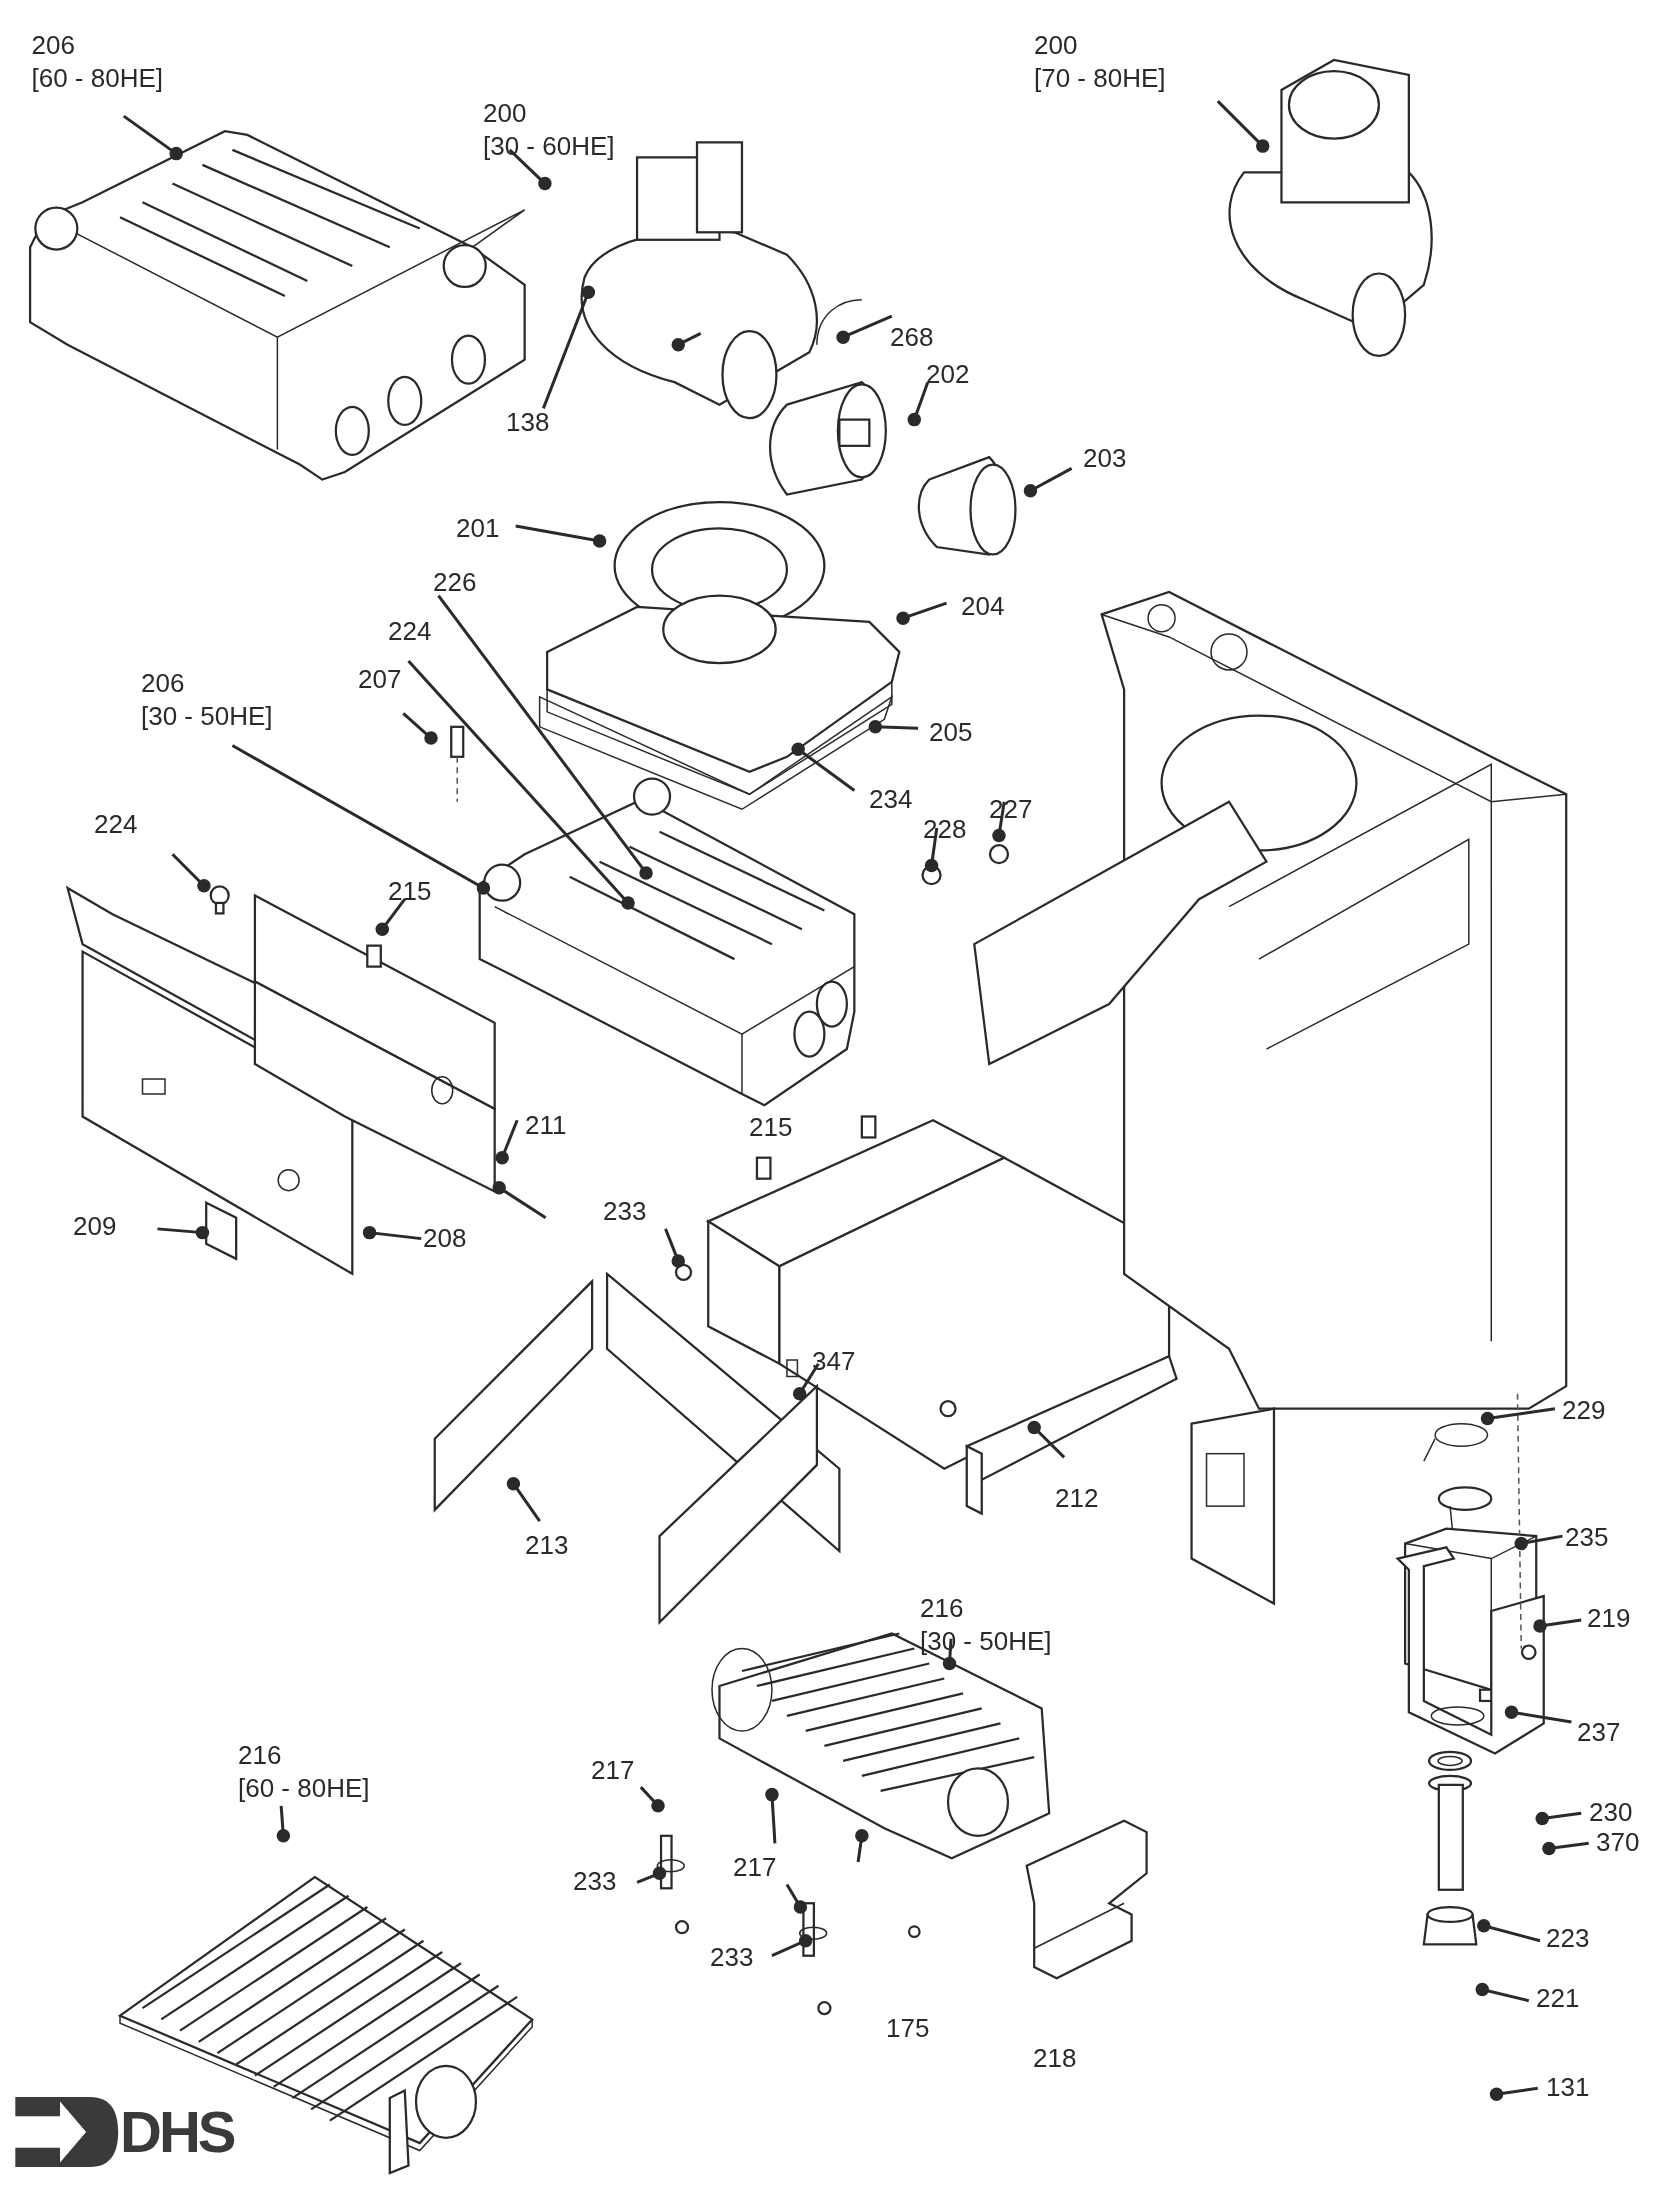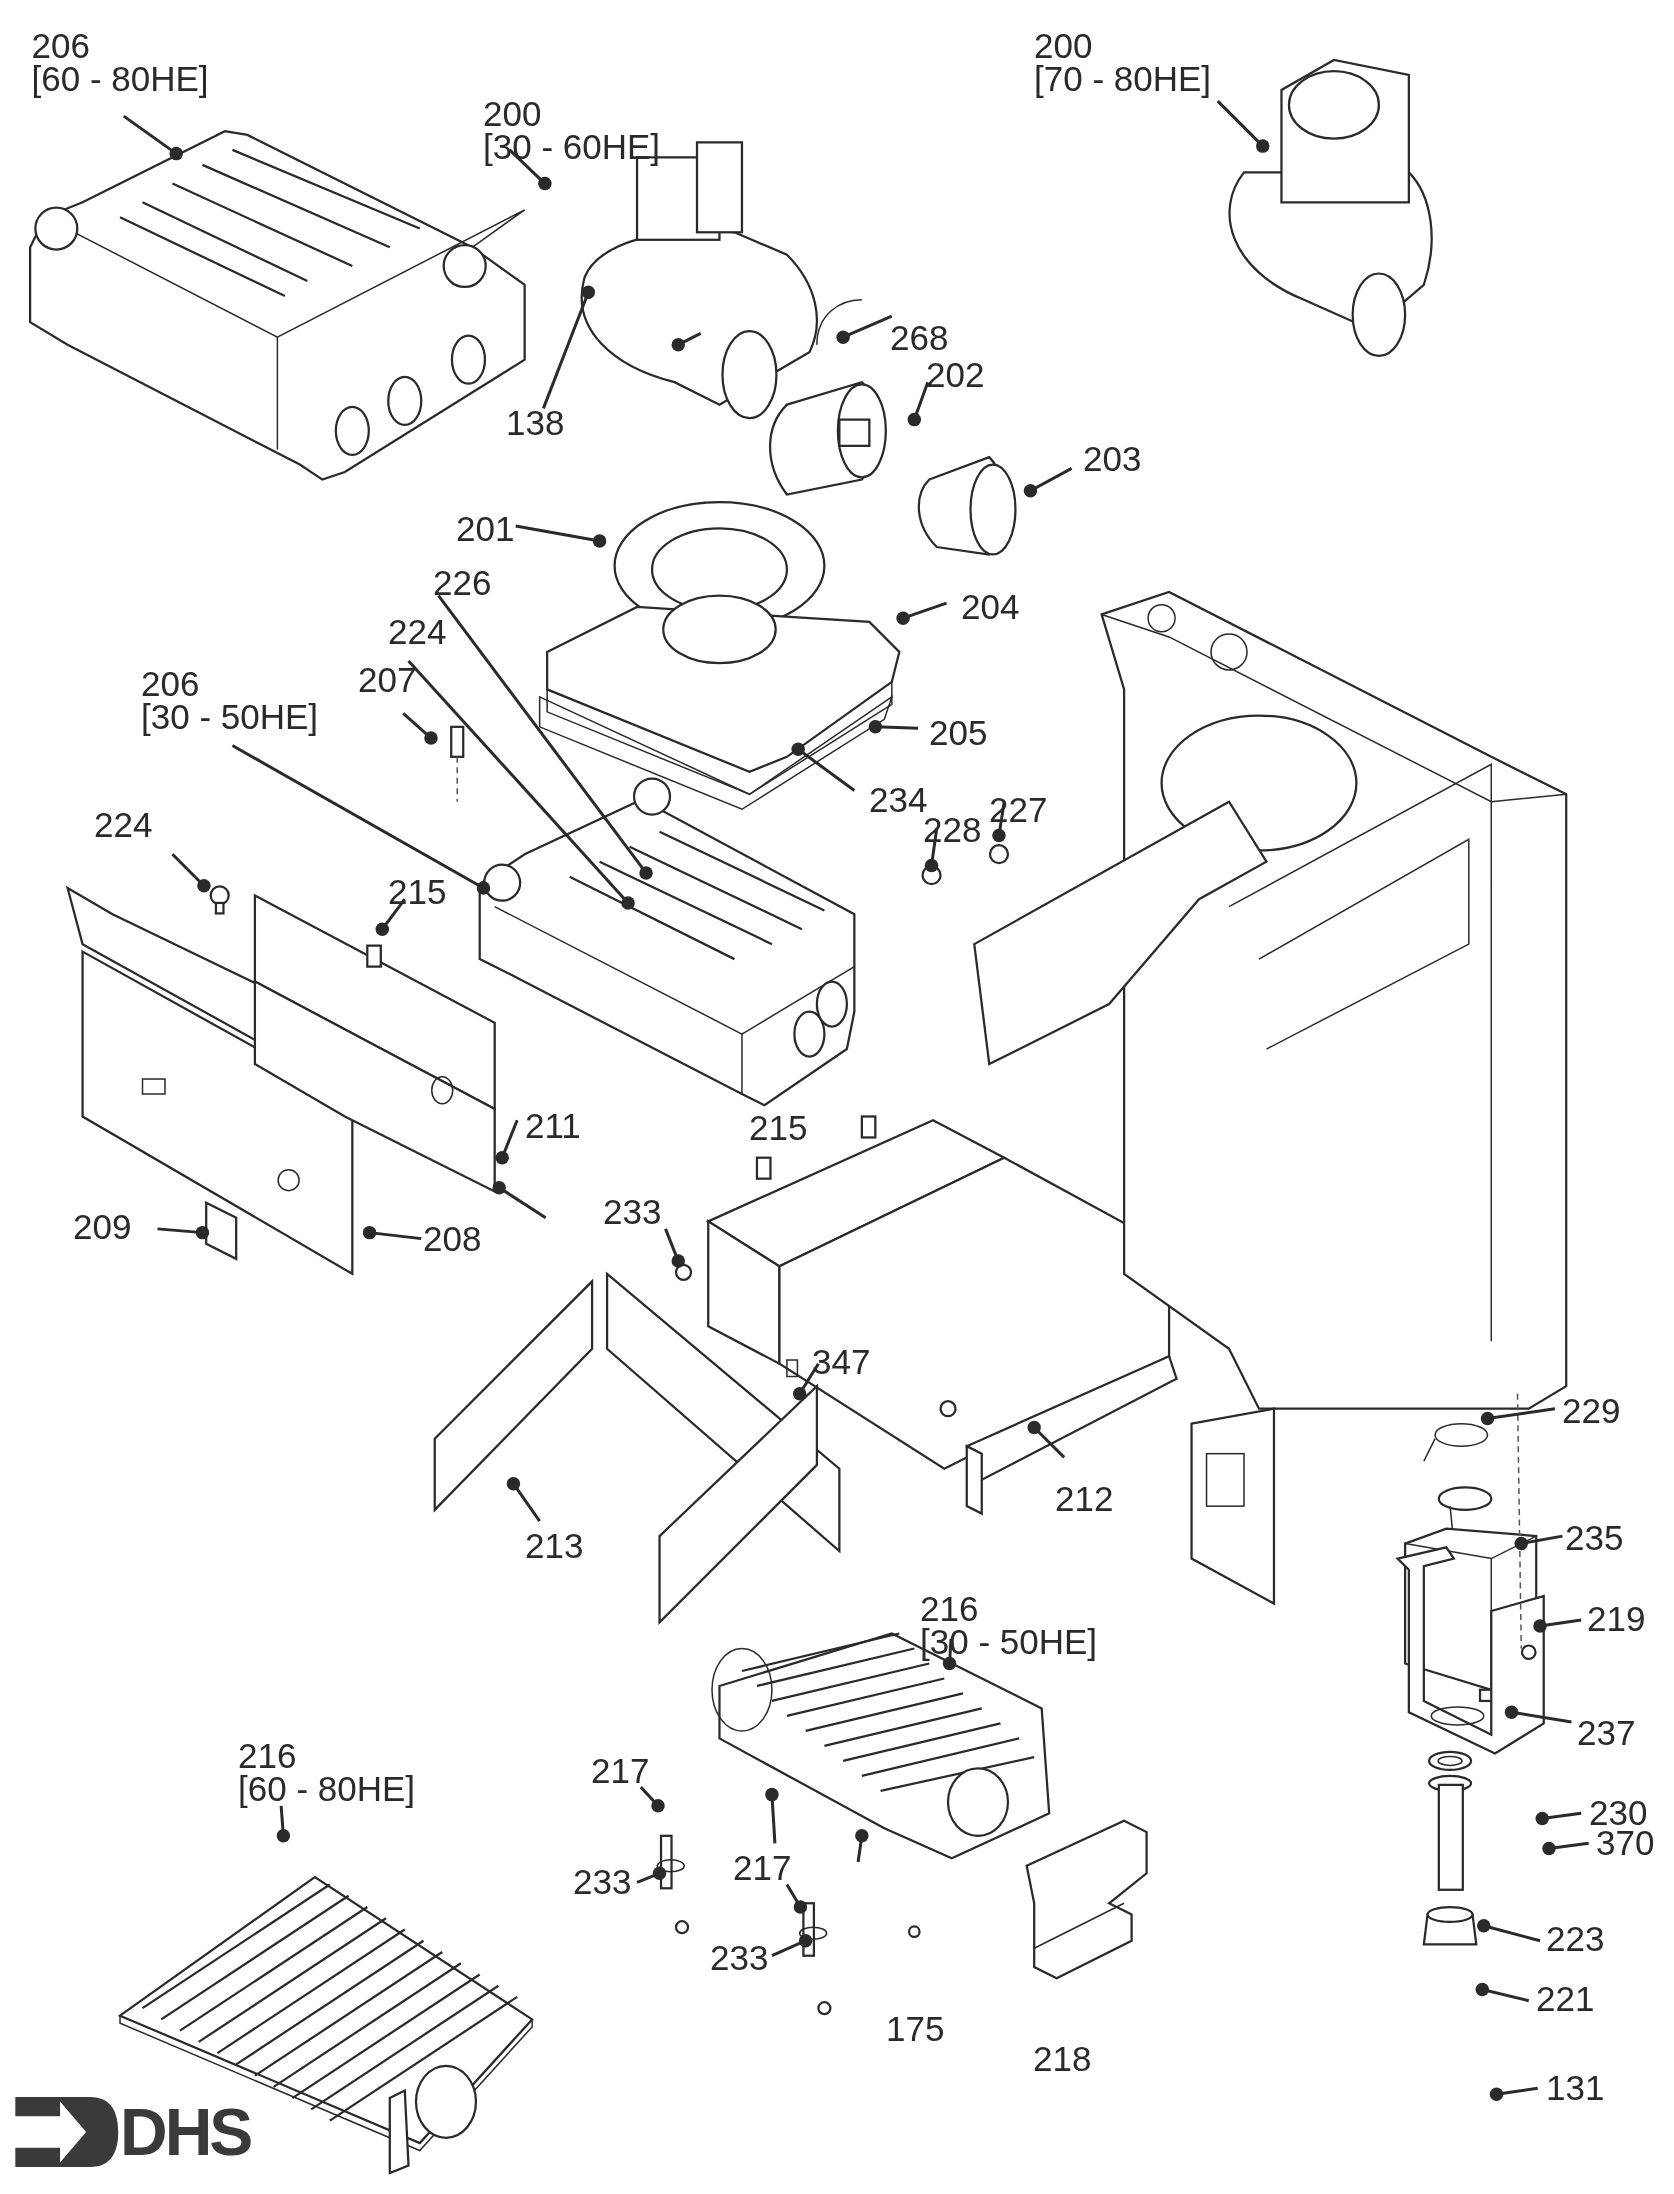--- a/index.html
+++ b/index.html
@@ -5,24 +5,24 @@
   html, body { margin: 0; padding: 0; background: #ffffff; }
   body { width: 1675px; height: 2194px; position: relative; overflow: hidden;
          font-family: "Liberation Sans", sans-serif; color: #2a2a2a; }
   #diagram { position: absolute; left: 0; top: 0; width: 1675px; height: 2194px; }
   .part { fill: #ffffff; stroke: #2a2a2a; stroke-width: 3; }
   .part-thin { fill: none; stroke: #2a2a2a; stroke-width: 2; }
   .dash { fill: none; stroke: #555; stroke-width: 2; stroke-dasharray: 8 6; }
   .slot { fill: none; stroke: #2a2a2a; stroke-width: 3; }
   .leader { stroke: #2a2a2a; stroke-width: 4; }
   .dot { fill: #2a2a2a; }
-  .callout { position: absolute; font-size: 35px; line-height: 33px; white-space: nowrap; color: #2a2a2a; }
+  .callout { position: absolute; font-size: 26px; line-height: 33px; white-space: nowrap; color: #2a2a2a; }
   .logo { position: absolute; left: 15px; top: 2091px; width: 300px; height: 82px; }
   .logo-text { position: absolute; left: 105px; top: 0; font-family: "Liberation Sans", sans-serif;
-               font-weight: bold; font-size: 66px; line-height: 82px; color: #3a3a3a; letter-spacing: -3px; }
+               font-weight: bold; font-size: 58px; line-height: 82px; color: #3a3a3a; letter-spacing: -3px; }
 </style>
 </head>
 <body>
 
 <svg id="diagram" viewBox="0 0 2235 2928" xmlns="http://www.w3.org/2000/svg">
 
   <g>
     <path class="part" d="M40,330 L40,430 L90,460 L400,620 L430,640 L460,630 L700,480 L700,380 L630,330 L330,180 L300,175 L110,270 L60,290 Z"></path>
     <path class="part-thin" d="M60,290 L370,450 L700,280 L630,330"></path>
     <path class="part-thin" d="M370,450 L370,600"></path>

